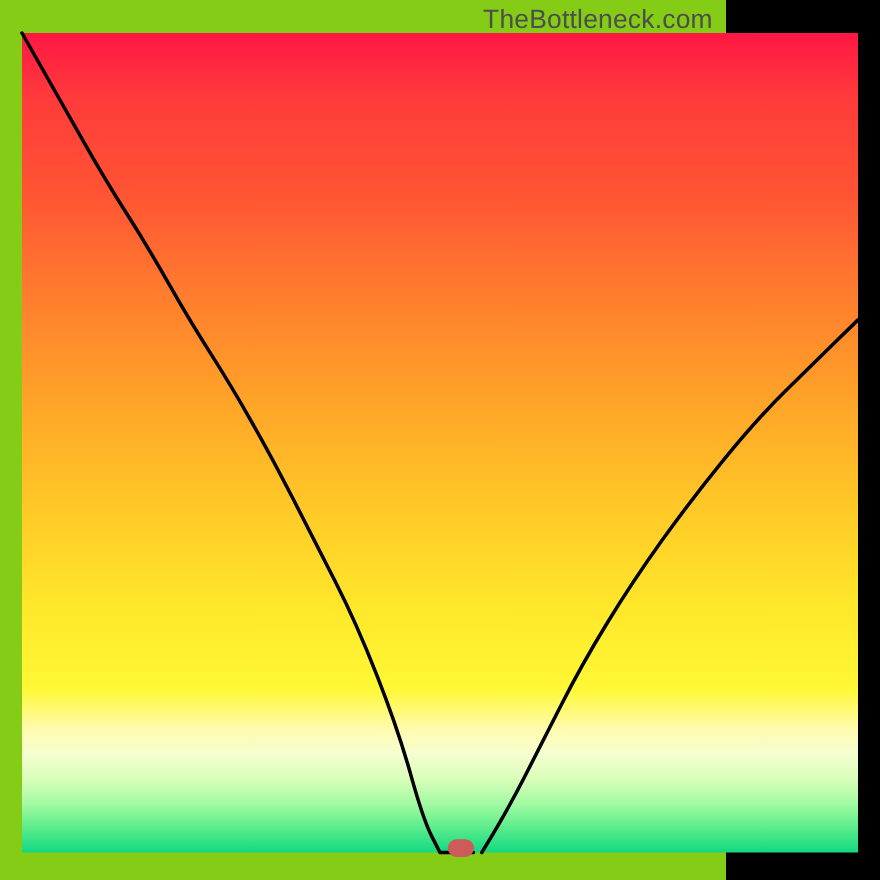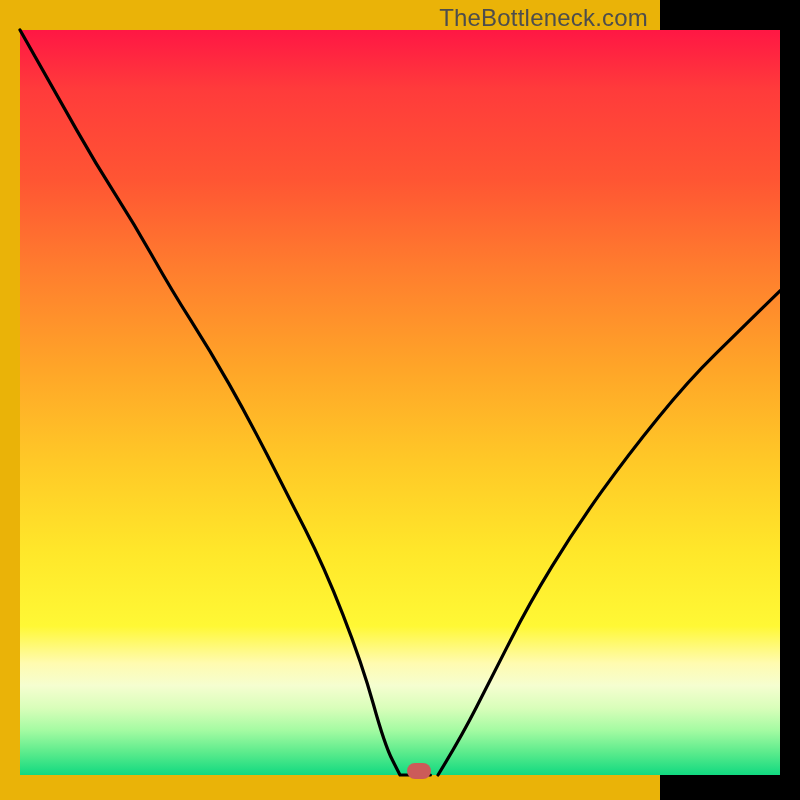--- a/index.html
+++ b/index.html
@@ -8,21 +8,21 @@
     width: 800px;
     height: 800px;
     background: #000;
     overflow: hidden;
     font-family: Arial, Helvetica, sans-serif;
   }
   .frame {
     position: relative;
     width: 660px;
     height: 800px;
-    background: #eab308;
+    background: #84cc16;
   }
   .watermark {
     position: absolute;
     top: 4px;
     right: 12px;
     color: #4d4d4d;
     font-size: 24px;
     font-weight: 400;
     letter-spacing: 0.2px;
     z-index: 10;

